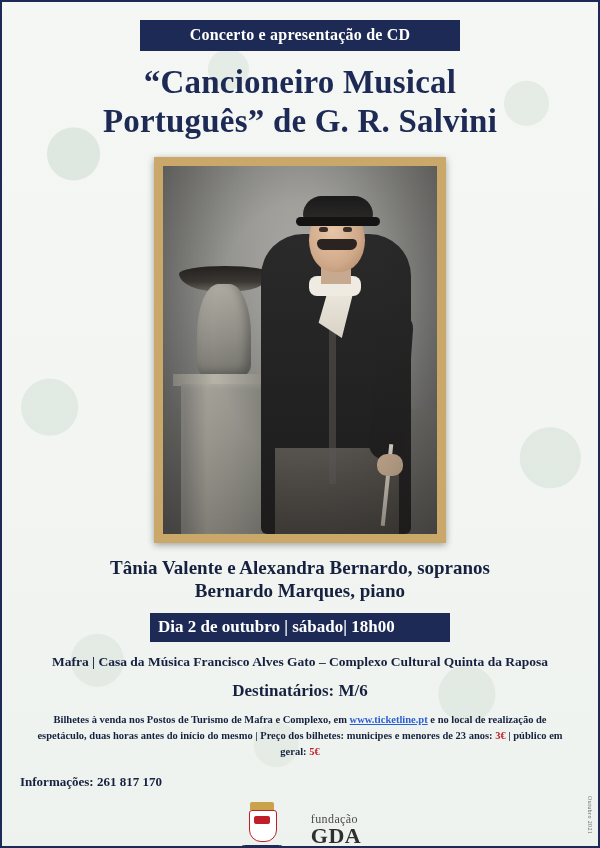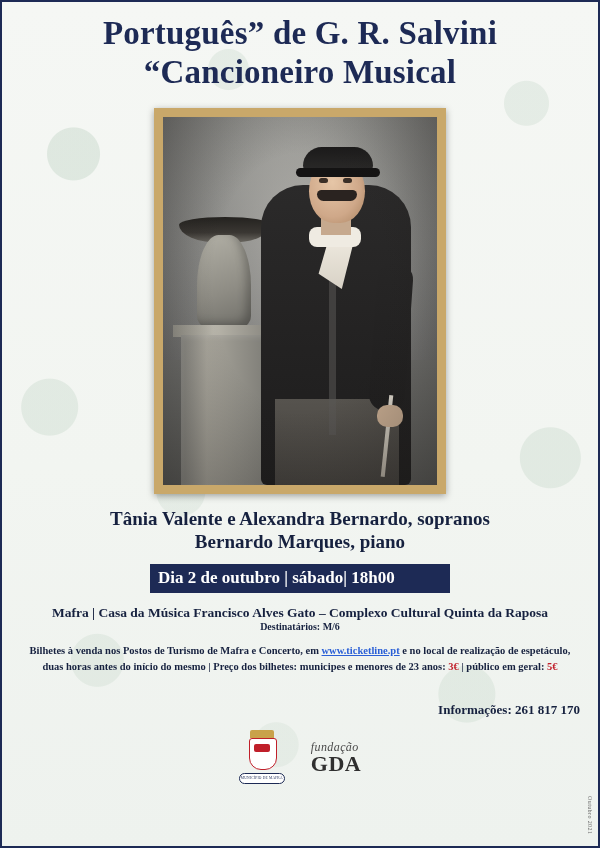--- a/index.html
+++ b/index.html
@@ -276,41 +276,41 @@
     font-weight: bold;
   }
   .venue {
     margin: 12px 18px 0 18px;
     text-align: center;
     color: #16213f;
     font-size: 13.5px;
     font-weight: bold;
   }
   .audience {
-    margin: 0 18px 0 18px;
+    margin: 11px 18px 0 18px;
     text-align: center;
     color: #16213f;
-    font-size: 10px;
+    font-size: 17px;
     font-weight: bold;
   }
   .tickets {
     margin: 11px 26px 0 26px;
     text-align: center;
     color: #16213f;
     font-size: 10.5px;
     font-weight: bold;
     line-height: 1.5;
   }
   .tickets a {
     color: #2a5fd6;
   }
   .price { color: #c01f2a; }
   .info {
-    margin: 27px 18px 0 18px;
-    text-align: right;
+    margin: 14px 18px 0 18px;
+    text-align: left;
     color: #16213f;
     font-size: 13px;
     font-weight: bold;
   }
 
   
   .logos {
     margin: 12px auto 0 auto;
     width: 300px;
     display: flex;
@@ -364,21 +364,20 @@
     background: #ffffff;
   }
   .gda {
     color: #4a4a4a;
     line-height: 1.0;
     text-align: left;
   }
   .gda .l1 {
     font-size: 12px;
     letter-spacing: 0.4px;
-    font-style: italic;
   }
   .gda .l2 {
     font-size: 22px;
     font-weight: bold;
     color: #2f2f2f;
     letter-spacing: 0.5px;
   }
   .side-credit {
     position: absolute;
     right: 5px;
@@ -387,24 +386,25 @@
     color: #6a6a6a;
     writing-mode: vertical-rl;
     letter-spacing: 0.4px;
   }
 </style>
 </head>
 <body>
 
 <div class="poster">
 
+  <div class="header-band">Concerto e apresentação de CD</div>
 
   <div class="main-title">
+    <div>“Cancioneiro Musical</div>
     <div>Português” de G. R. Salvini</div>
-    <div>“Cancioneiro Musical</div>
   </div>
 
   <div class="portrait-wrap">
     <div class="portrait">
       <div class="bd-floor"></div>
       <div class="statue-bowl"></div>
       <div class="statue"></div>
       <div class="pedestal-top"></div>
       <div class="pedestal"></div>
       <div class="figure-body"></div>
@@ -431,21 +431,21 @@
     <div>Bernardo Marques, piano</div>
   </div>
 
   <div class="datebar">Dia 2 de outubro | sábado| 18h00</div>
 
   <div class="venue">Mafra | Casa da Música Francisco Alves Gato – Complexo Cultural Quinta da Raposa</div>
 
   <div class="audience">Destinatários: M/6</div>
 
   <div class="tickets">
-    <span>Bilhetes à venda nos Postos de Turismo de Mafra e Concerto, em </span><a href="#">www.ticketline.pt</a><span> e no local de realização de espetáculo, duas horas antes do início do mesmo | Preço dos bilhetes: municipes e menores de 23 anos: </span><span class="price">3€</span><span> | público em geral: </span><span class="price">5€</span>
+    <span>Bilhetes à venda nos Postos de Turismo de Mafra e Complexo, em </span><a href="#">www.ticketline.pt</a><span> e no local de realização de espetáculo, duas horas antes do início do mesmo | Preço dos bilhetes: municipes e menores de 23 anos: </span><span class="price">3€</span><span> | público em geral: </span><span class="price">5€</span>
   </div>
 
   <div class="info">Informações: 261 817 170</div>
 
   <div class="logos">
     <div class="crest">
       <div class="crown"></div>
       <div class="shield"></div>
       <div class="ribbon">MUNICÍPIO DE MAFRA</div>
     </div>

